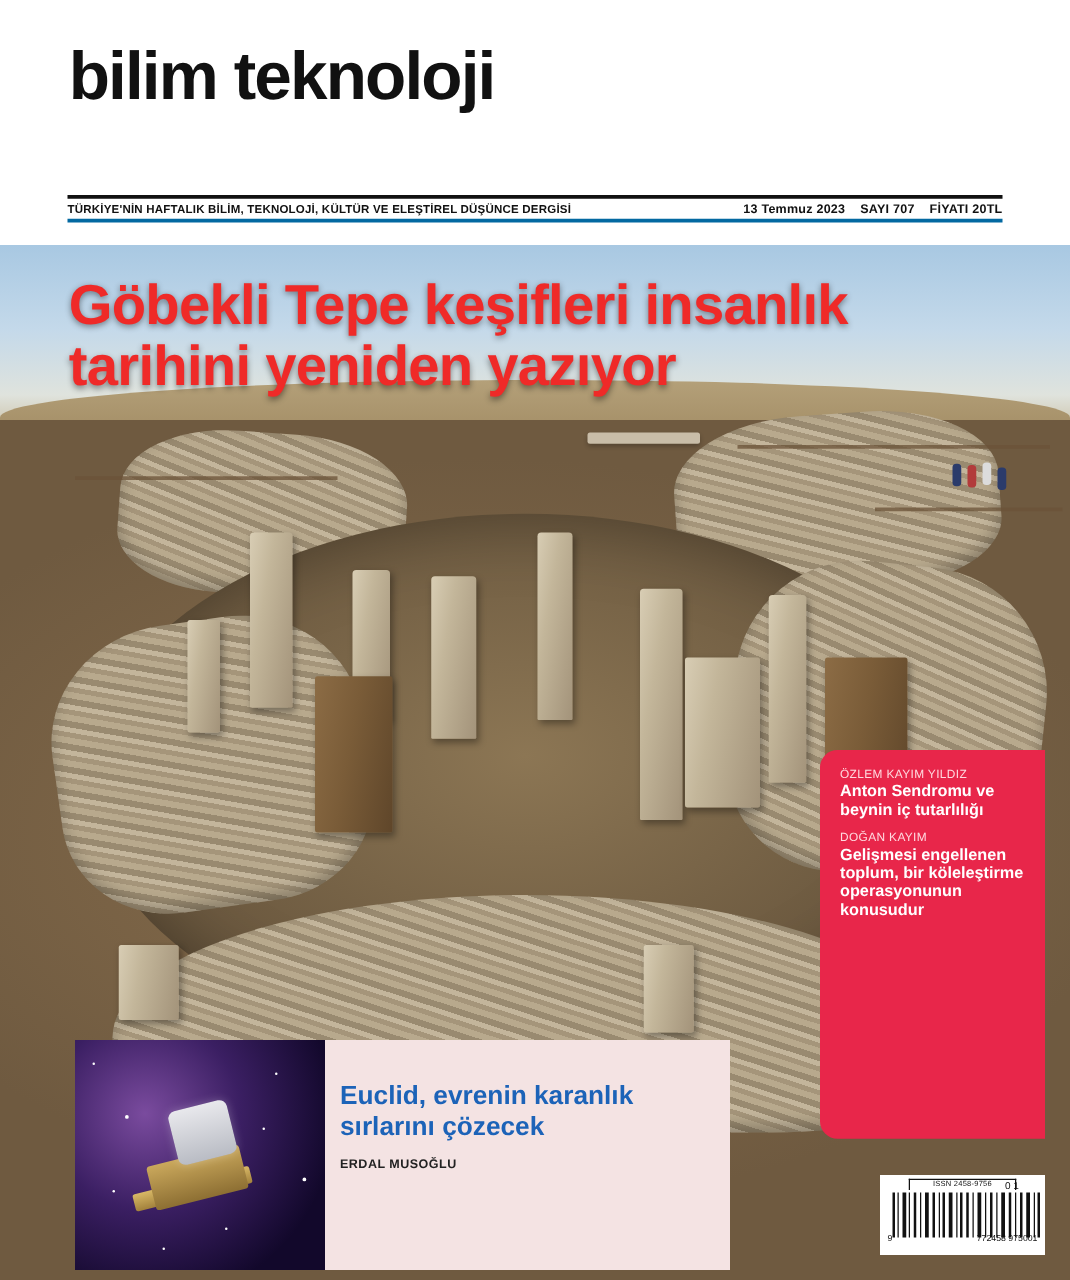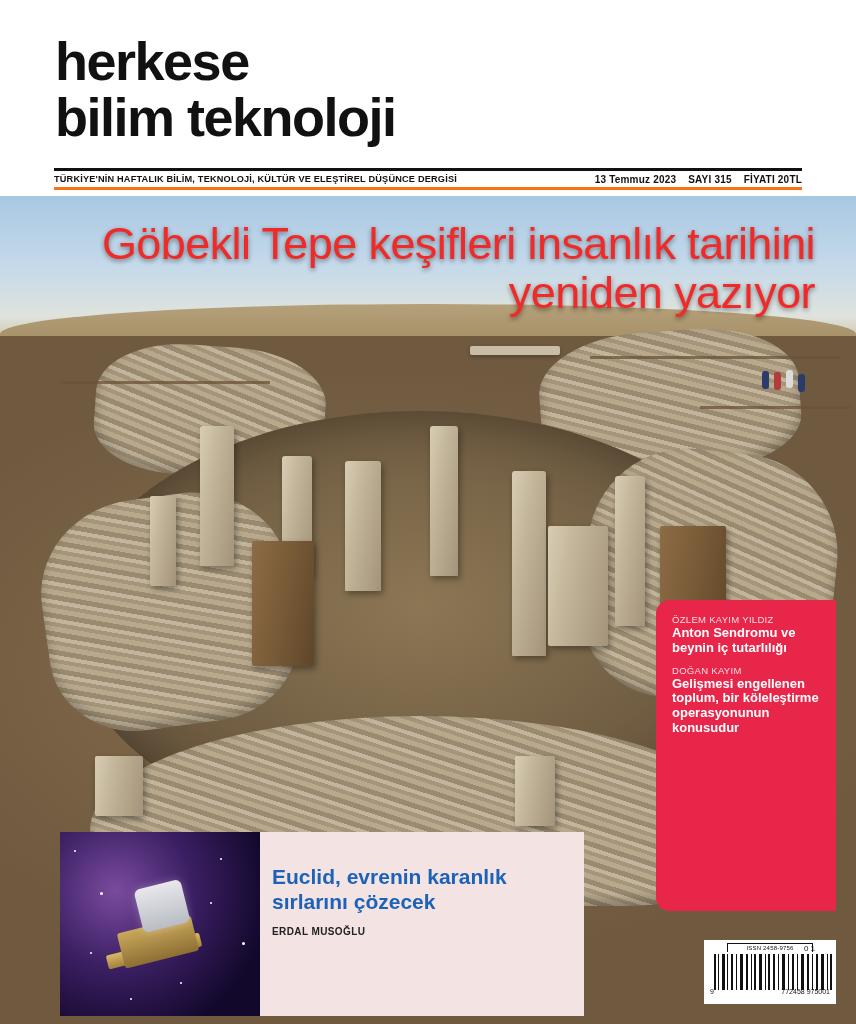--- a/index.html
+++ b/index.html
@@ -18,23 +18,23 @@
     background: #ffffff;
   }
   .mast-title {
     position: absolute; left: 55px; top: 34px;
     font-size: 54px; font-weight: bold; letter-spacing: -1.5px;
     color: #111111; line-height: 1.03;
   }
   .mast-line2 { display: block; }
 
   .strapline-row {
-    position: absolute; left: 54px; top: 168px; width: 748px;
+    position: absolute; left: 54px; top: 156px; width: 748px;
     border-top: 3px solid #111111;
-    border-bottom: 3px solid #f97316;
+    border-bottom: 3px solid #0369a1;
     height: 22px;
     display: flex; align-items: center; justify-content: space-between;
   }
   .strapline {
     font-size: 9.2px; font-weight: bold; color: #111111; letter-spacing: 0.18px;
     white-space: nowrap;
   }
   .issue-info {
     font-size: 10px; font-weight: bold; color: #111111; letter-spacing: 0.2px;
     white-space: nowrap;
@@ -107,24 +107,23 @@
     position: absolute; height: 3px; background: #6b5338; opacity: .75;
   }
   .shade-roof {
     position: absolute; background: #d9cfbb; opacity:.85; border-radius: 2px;
     box-shadow: 0 2px 4px rgba(0,0,0,.3);
   }
 
   
   .headline {
     position: absolute; left: 55px; top: 24px; width: 760px;
-    font-size: 45px; font-weight: normal; line-height: 1.08;
+    font-size: 45px; font-weight: bold; line-height: 1.08;
     color: #ef2a28; letter-spacing: -0.6px;
     text-shadow: 0 2px 5px rgba(0,0,0,.45);
-    text-align: right;
   }
 
   
   .redbox {
     position: absolute; right: 20px; top: 404px; width: 180px; height: 311px;
     background: #e8264a;
     border-radius: 14px 0 0 14px;
     padding: 14px 14px 10px 16px;
     color: #ffffff;
   }
@@ -201,28 +200,27 @@
     text-align: right;
   }
 </style>
 </head>
 <body>
 
 <div class="cover">
 
   <div class="masthead">
     <div class="mast-title">
-      <span>herkese</span>
       <span class="mast-line2">bilim teknoloji</span>
     </div>
     <div class="strapline-row">
       <div class="strapline">TÜRKİYE'NİN HAFTALIK BİLİM, TEKNOLOJİ, KÜLTÜR VE ELEŞTİREL DÜŞÜNCE DERGİSİ</div>
       <div class="issue-info">
         <span>13 Temmuz  2023</span>
-        <span>SAYI 315</span>
+        <span>SAYI 707</span>
         <span>FİYATI 20TL</span>
       </div>
     </div>
   </div>
 
   <div class="photo">
     <div class="sky"></div>
     <div class="horizon-hill"></div>
     <div class="ground"></div>
 

